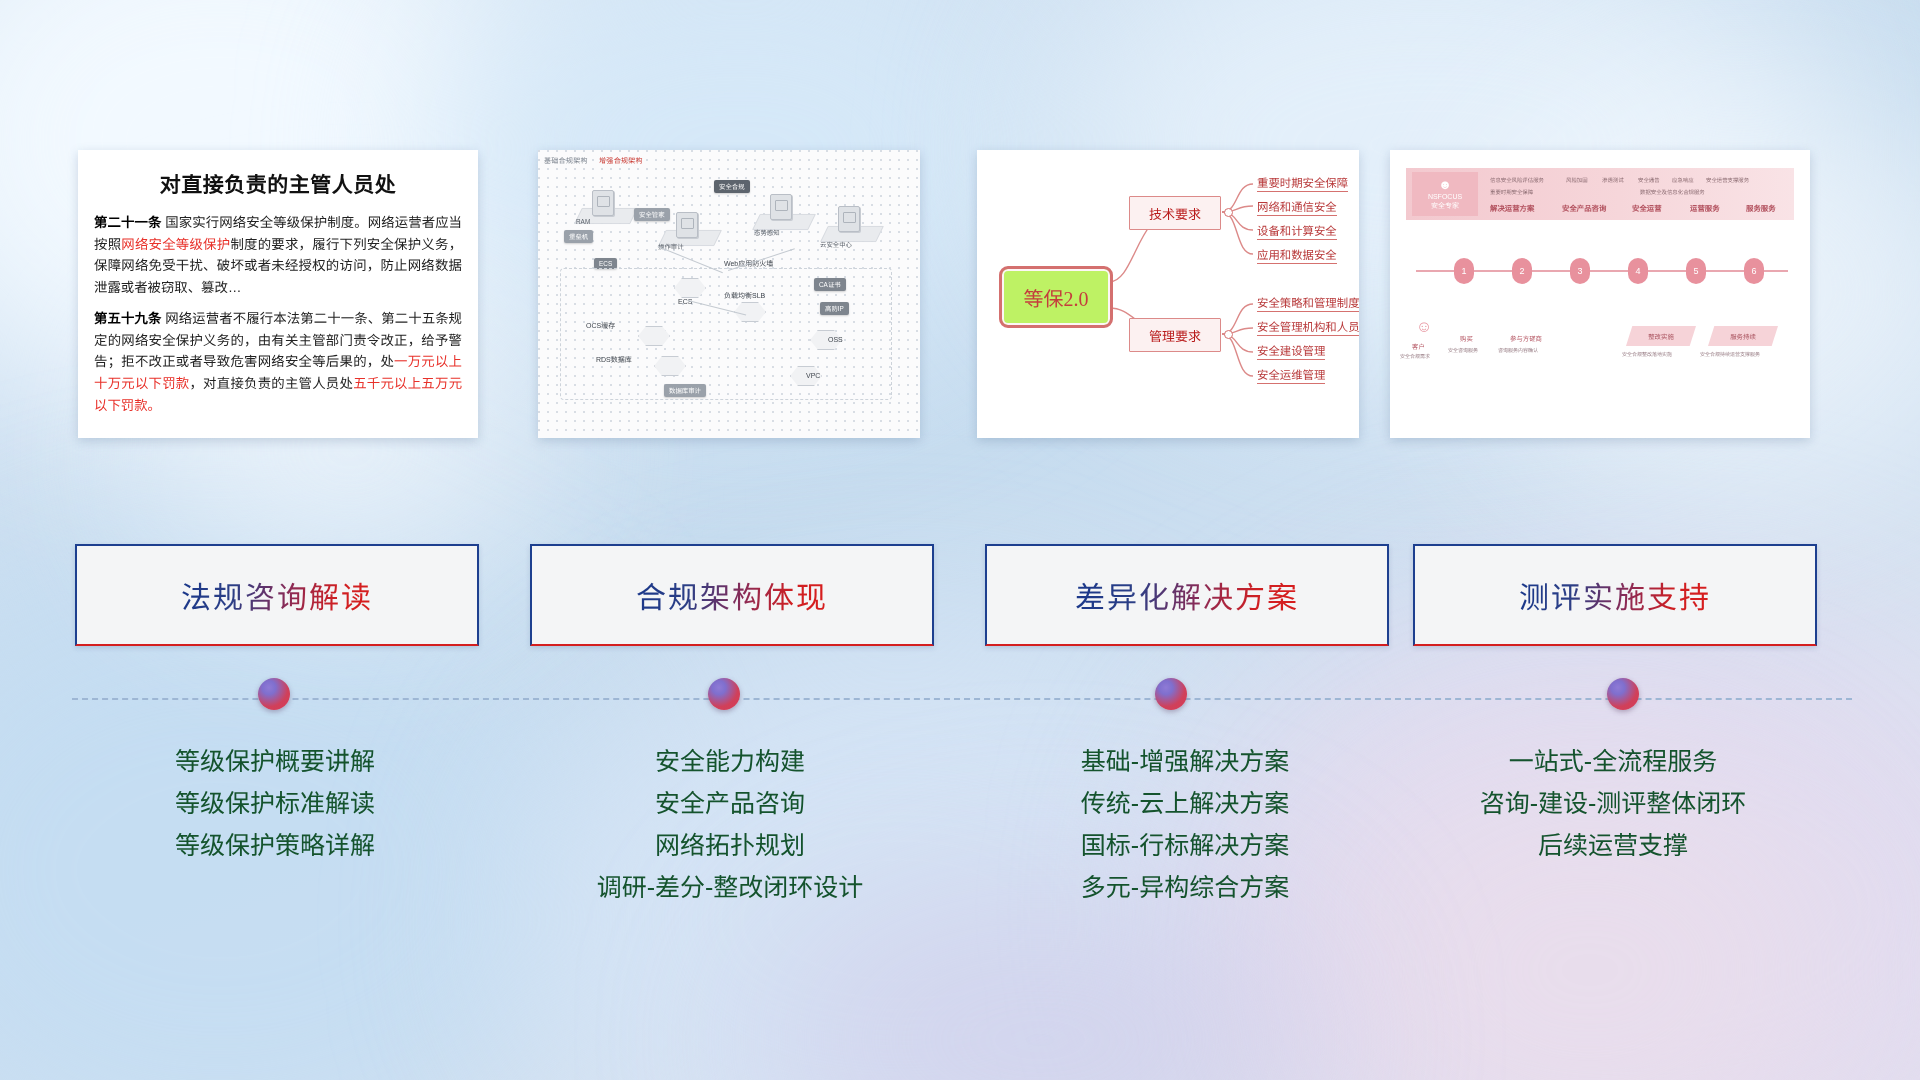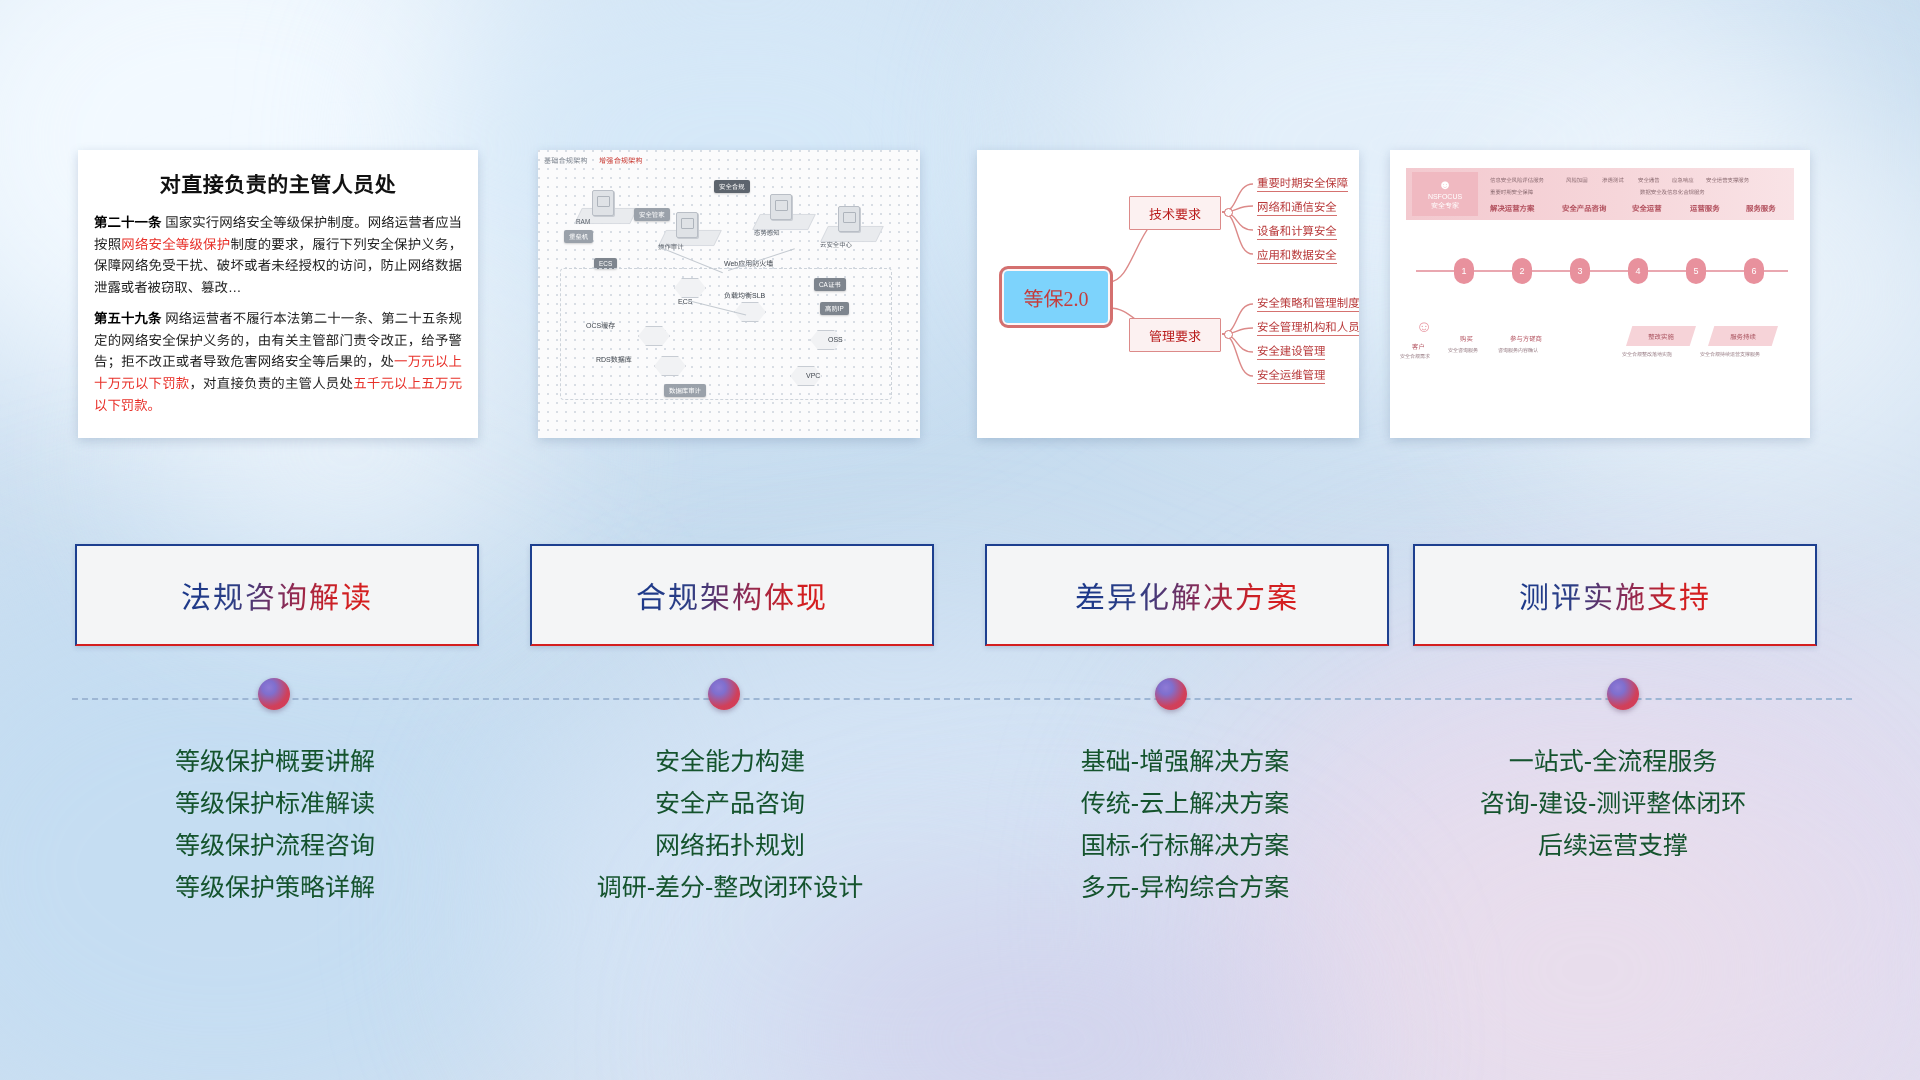--- a/index.html
+++ b/index.html
@@ -73,21 +73,21 @@
        clip-path:polygon(25% 0,75% 0,100% 50%,75% 100%,25% 100%,0 50%);}
   .dash{position:absolute;border:1px dashed #cdd3da;}
   .lbl{position:absolute;font-size:6.4px;color:#5a616a;white-space:nowrap;}
   .lbl.b{font-size:7px;color:#3f454d;}
   .ln{position:absolute;background:#c4cad1;height:1px;transform-origin:0 0;}
 
   
   .mind{position:relative;width:100%;height:100%;background:#fff;}
   .mm-core{
     position:absolute;left:22px;top:116px;width:108px;height:56px;
-    border:3px solid #d4706f;border-radius:9px;background:#7dd3fc;
+    border:3px solid #d4706f;border-radius:9px;background:#bef264;
     display:flex;align-items:center;justify-content:center;
     font-size:20px;color:#c43d3c;font-family:"Liberation Serif","DejaVu Serif",serif;
     box-shadow:inset 0 0 0 2px #fdf6f6;
   }
   .mm-mid{
     position:absolute;width:90px;height:32px;border:1.6px solid #dc8a89;border-radius:1px;
     background:#fcf1f1;display:flex;align-items:center;justify-content:center;
     font-size:13px;color:#b91c1c;font-family:"Liberation Serif","DejaVu Serif",serif;
   }
   .mm-mid.tech{left:152px;top:46px;}
@@ -361,21 +361,20 @@
     <div class="tl-node n1"></div>
     <div class="tl-node n2"></div>
     <div class="tl-node n3"></div>
     <div class="tl-node n4"></div>
   </div>
 
   <div class="cols">
     <div class="col c1">
       <div class="li">等级保护概要讲解</div>
       <div class="li">等级保护标准解读</div>
-      <div class="li">等级保护流程咨询</div>
       <div class="li">等级保护策略详解</div>
     </div>
     <div class="col c2">
       <div class="li">安全能力构建</div>
       <div class="li">安全产品咨询</div>
       <div class="li">网络拓扑规划</div>
       <div class="li">调研-差分-整改闭环设计</div>
     </div>
     <div class="col c3">
       <div class="li">基础-增强解决方案</div>

